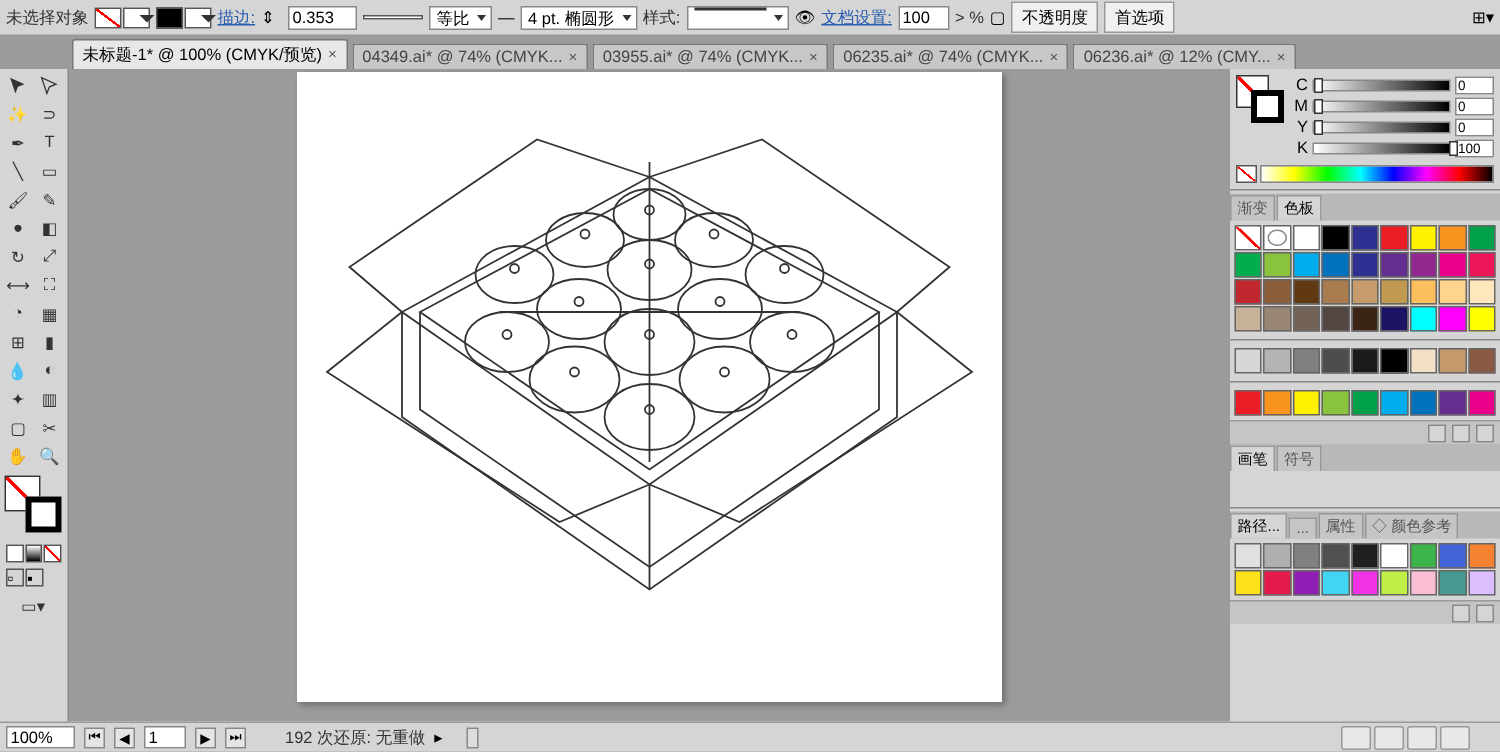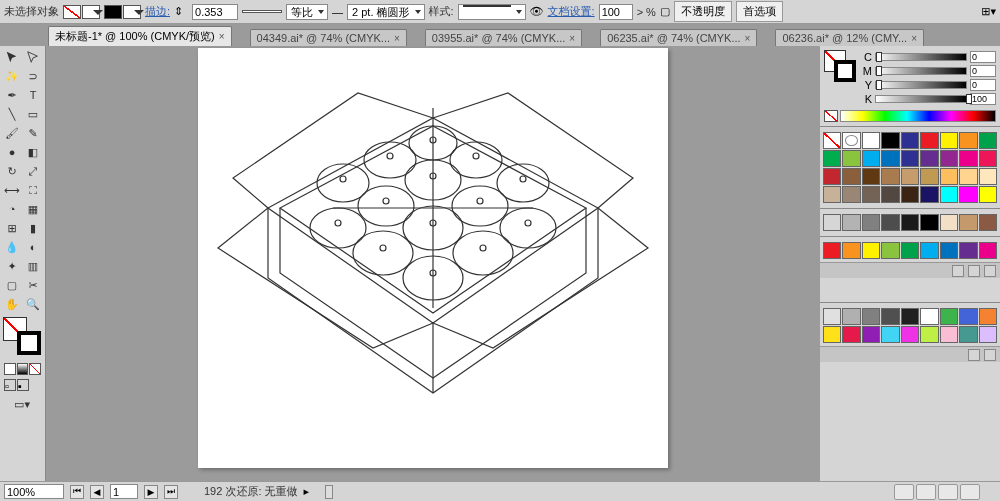--- a/index.html
+++ b/index.html
@@ -13,21 +13,21 @@
 .sw.blk{background:#000;}
 .sw .tri{width:0;height:0;border-left:5px solid transparent;border-right:5px solid transparent;border-top:5px solid #333;margin:4px 0 0 10px;}
 .num-input{width:46px;height:16px;border:1px solid #888;background:#fff;padding:0 2px;}
 .dash{width:40px;height:3px;background:#fff;border:1px solid #555;}
 .dropdown{background:#fff;border:1px solid #888;height:16px;padding:0 14px 0 4px;position:relative;}
 .dropdown:after{content:"";position:absolute;right:3px;top:5px;border-left:3px solid transparent;border-right:3px solid transparent;border-top:4px solid #333;}
 .style-line{width:48px;height:2px;background:#333;}
 .btn-top{background:#f0f0f0;border:1px solid #999;padding:2px 6px;cursor:pointer;}
 .tiny-icon{width:14px;height:14px;display:inline-block;}
 .tabs-row{height:22px;background:#9b9b9b;display:flex;align-items:flex-end;padding-left:48px;}
-.tab{background:#c7c7c7;border:1px solid #777;border-bottom:none;padding:2px 6px;margin-right:18px;display:flex;align-items:center;gap:4px;color:#444;border-radius:2px 2px 0 0;cursor:pointer;}
+.tab{background:#c7c7c7;border:1px solid #777;border-bottom:none;padding:2px 6px;margin-right:3px;display:flex;align-items:center;gap:4px;color:#444;border-radius:2px 2px 0 0;cursor:pointer;}
 .tab.active{background:#e7e7e7;color:#000;}
 .tab .x{font-size:10px;color:#555;}
 .main{display:flex;height:435px;}
 .toolbox{width:46px;background:#d5d5d5;border-right:1px solid #888;display:flex;flex-direction:column;padding:2px;}
 .tool-grid{display:grid;grid-template-columns:1fr 1fr;gap:1px;}
 .tool{width:20px;height:18px;background:#d5d5d5;border:1px solid transparent;display:flex;align-items:center;justify-content:center;color:#333;cursor:pointer;}
 .tool svg{width:14px;height:14px;}
 .fill-stroke{position:relative;width:40px;height:40px;margin:4px auto;}
 .fs-fill{position:absolute;width:24px;height:24px;background:linear-gradient(to top right,transparent 46%,red 46%,red 54%,transparent 54%),#fff;border:1px solid #333;}
 .fs-stroke{position:absolute;width:24px;height:24px;background:#fff;border:4px solid #000;left:14px;top:14px;}
@@ -53,21 +53,21 @@
 .spectrum{height:12px;background:linear-gradient(to right,#fff,#ff0,#0f0,#0ff,#00f,#f0f,#f00,#000);margin:2px 4px;border:1px solid #888;}
 .swatch-grid{display:grid;grid-template-columns:repeat(9,1fr);gap:1px;padding:3px;}
 .sg{height:17px;border:1px solid #666;cursor:pointer;}
 .sg.none{background:linear-gradient(to top right,transparent 46%,red 46%,red 54%,transparent 54%),#fff;}
 .sg.reg{background:#fff;position:relative;}
 .sg.reg:after{content:"";position:absolute;inset:2px;border:1px solid #888;border-radius:50%;}
 .sep{height:1px;background:#888;margin:2px 0;}
 .panel-foot{height:16px;background:#c5c5c5;border-top:1px solid #999;display:flex;justify-content:flex-end;align-items:center;padding:0 4px;gap:4px;}
 .pf-icon{width:12px;height:12px;background:#d5d5d5;border:1px solid #888;}
 .status-bar{height:20px;background:#d5d5d5;border-top:1px solid #999;display:flex;align-items:center;padding:0 4px;gap:6px;position:absolute;bottom:0;left:0;right:0;}
-.zoom-box{width:60px;height:15px;background:#fff;border:1px solid #888;padding:0 2px;}
+.zoom-box{width:46px;height:15px;background:#fff;border:1px solid #888;padding:0 2px;}
 .nav-btn{width:14px;height:14px;background:#e5e5e5;border:1px solid #888;display:flex;align-items:center;justify-content:center;font-size:9px;}
 .status-slider{width:8px;height:14px;background:#ddd;border:1px solid #888;}
 .taskbar-bit{position:absolute;right:20px;bottom:1px;display:flex;gap:2px;}
 .tbb{width:20px;height:16px;background:#e8e8e8;border:1px solid #999;border-radius:2px;}
 </style>
 </head>
 <body>
 
 <div class="control-bar">
   <span class="cb-label">未选择对象</span>
@@ -82,21 +82,21 @@
       <div class="sw" style="background:#fff;">
         <div class="tri"></div>
       </div>
     </div>
   <span class="cb-link">描边:</span>
   <span class="tiny-icon">⇕</span>
   <input class="num-input" value="0.353" style="">
   <div class="dash"></div>
   <div class="dropdown">等比</div>
   <span>—</span>
-  <div class="dropdown"><span>2 pt.</span> <span>椭圆形</span></div>
+  <div class="dropdown"><span>4 pt.</span> <span>椭圆形</span></div>
   <span class="cb-label">样式:</span>
   <div class="dropdown">
       <div class="style-line"></div>
     </div>
   <span>👁</span>
   <span class="cb-link">文档设置:</span>
   <input class="num-input" style="width: 34px;" value="100">
   <span class="cb-label">&gt; %</span>
   <span>▢</span>
   <button class="btn-top">不透明度</button>
@@ -275,20 +275,24 @@
             <input class="slider-val" value="100" style="">
           </div>
         </div>
     </div>
     <div style="display:flex;align-items:center;gap:2px;padding:0 4px 2px">
       <div class="sw diag" style="width:14px;height:12px"></div>
       <div class="spectrum" style="flex:1;margin:0"></div>
     </div>
     <div class="sep"></div>
 
+    <div class="panel-tabs" id="swatch-tabs">
+        <div class="ptab">渐变</div>
+        <div class="ptab active">色板</div>
+      </div>
     <div class="swatch-grid" id="swatch-grid">
         <div class="sg none"></div>
         <div class="sg reg"></div>
         <div class="sg" style="background: rgb(255, 255, 255);"></div>
         <div class="sg" style="background: rgb(0, 0, 0);"></div>
         <div class="sg" style="background: rgb(46, 49, 146);"></div>
         <div class="sg" style="background: rgb(236, 28, 36);"></div>
         <div class="sg" style="background: rgb(255, 241, 0);"></div>
         <div class="sg" style="background: rgb(247, 147, 30);"></div>
         <div class="sg" style="background: rgb(0, 161, 75);"></div>
@@ -343,23 +347,33 @@
         <div class="sg" style="background: rgb(0, 113, 189);"></div>
         <div class="sg" style="background: rgb(101, 45, 144);"></div>
         <div class="sg" style="background: rgb(236, 0, 139);"></div>
       </div>
     <div class="panel-foot">
       <div class="pf-icon"></div>
       <div class="pf-icon"></div>
       <div class="pf-icon"></div>
     </div>
 
+    <div class="panel-tabs" id="brush-tabs">
+        <div class="ptab active">画笔</div>
+        <div class="ptab">符号</div>
+      </div>
     <div style="height:22px"></div>
     <div class="sep"></div>
 
+    <div class="panel-tabs" id="pf-tabs">
+        <div class="ptab active">路径...</div>
+        <div class="ptab">...</div>
+        <div class="ptab">属性</div>
+        <div class="ptab">◇ 颜色参考</div>
+      </div>
     <div class="swatch-grid" style="grid-template-columns:repeat(9,1fr)" id="pf-grid">
         <div class="sg" style="background: rgb(224, 224, 224);"></div>
         <div class="sg" style="background: rgb(176, 176, 176);"></div>
         <div class="sg" style="background: rgb(128, 128, 128);"></div>
         <div class="sg" style="background: rgb(80, 80, 80);"></div>
         <div class="sg" style="background: rgb(32, 32, 32);"></div>
         <div class="sg" style="background: rgb(255, 255, 255);"></div>
         <div class="sg" style="background: rgb(60, 180, 75);"></div>
         <div class="sg" style="background: rgb(67, 99, 216);"></div>
         <div class="sg" style="background: rgb(245, 130, 49);"></div>

